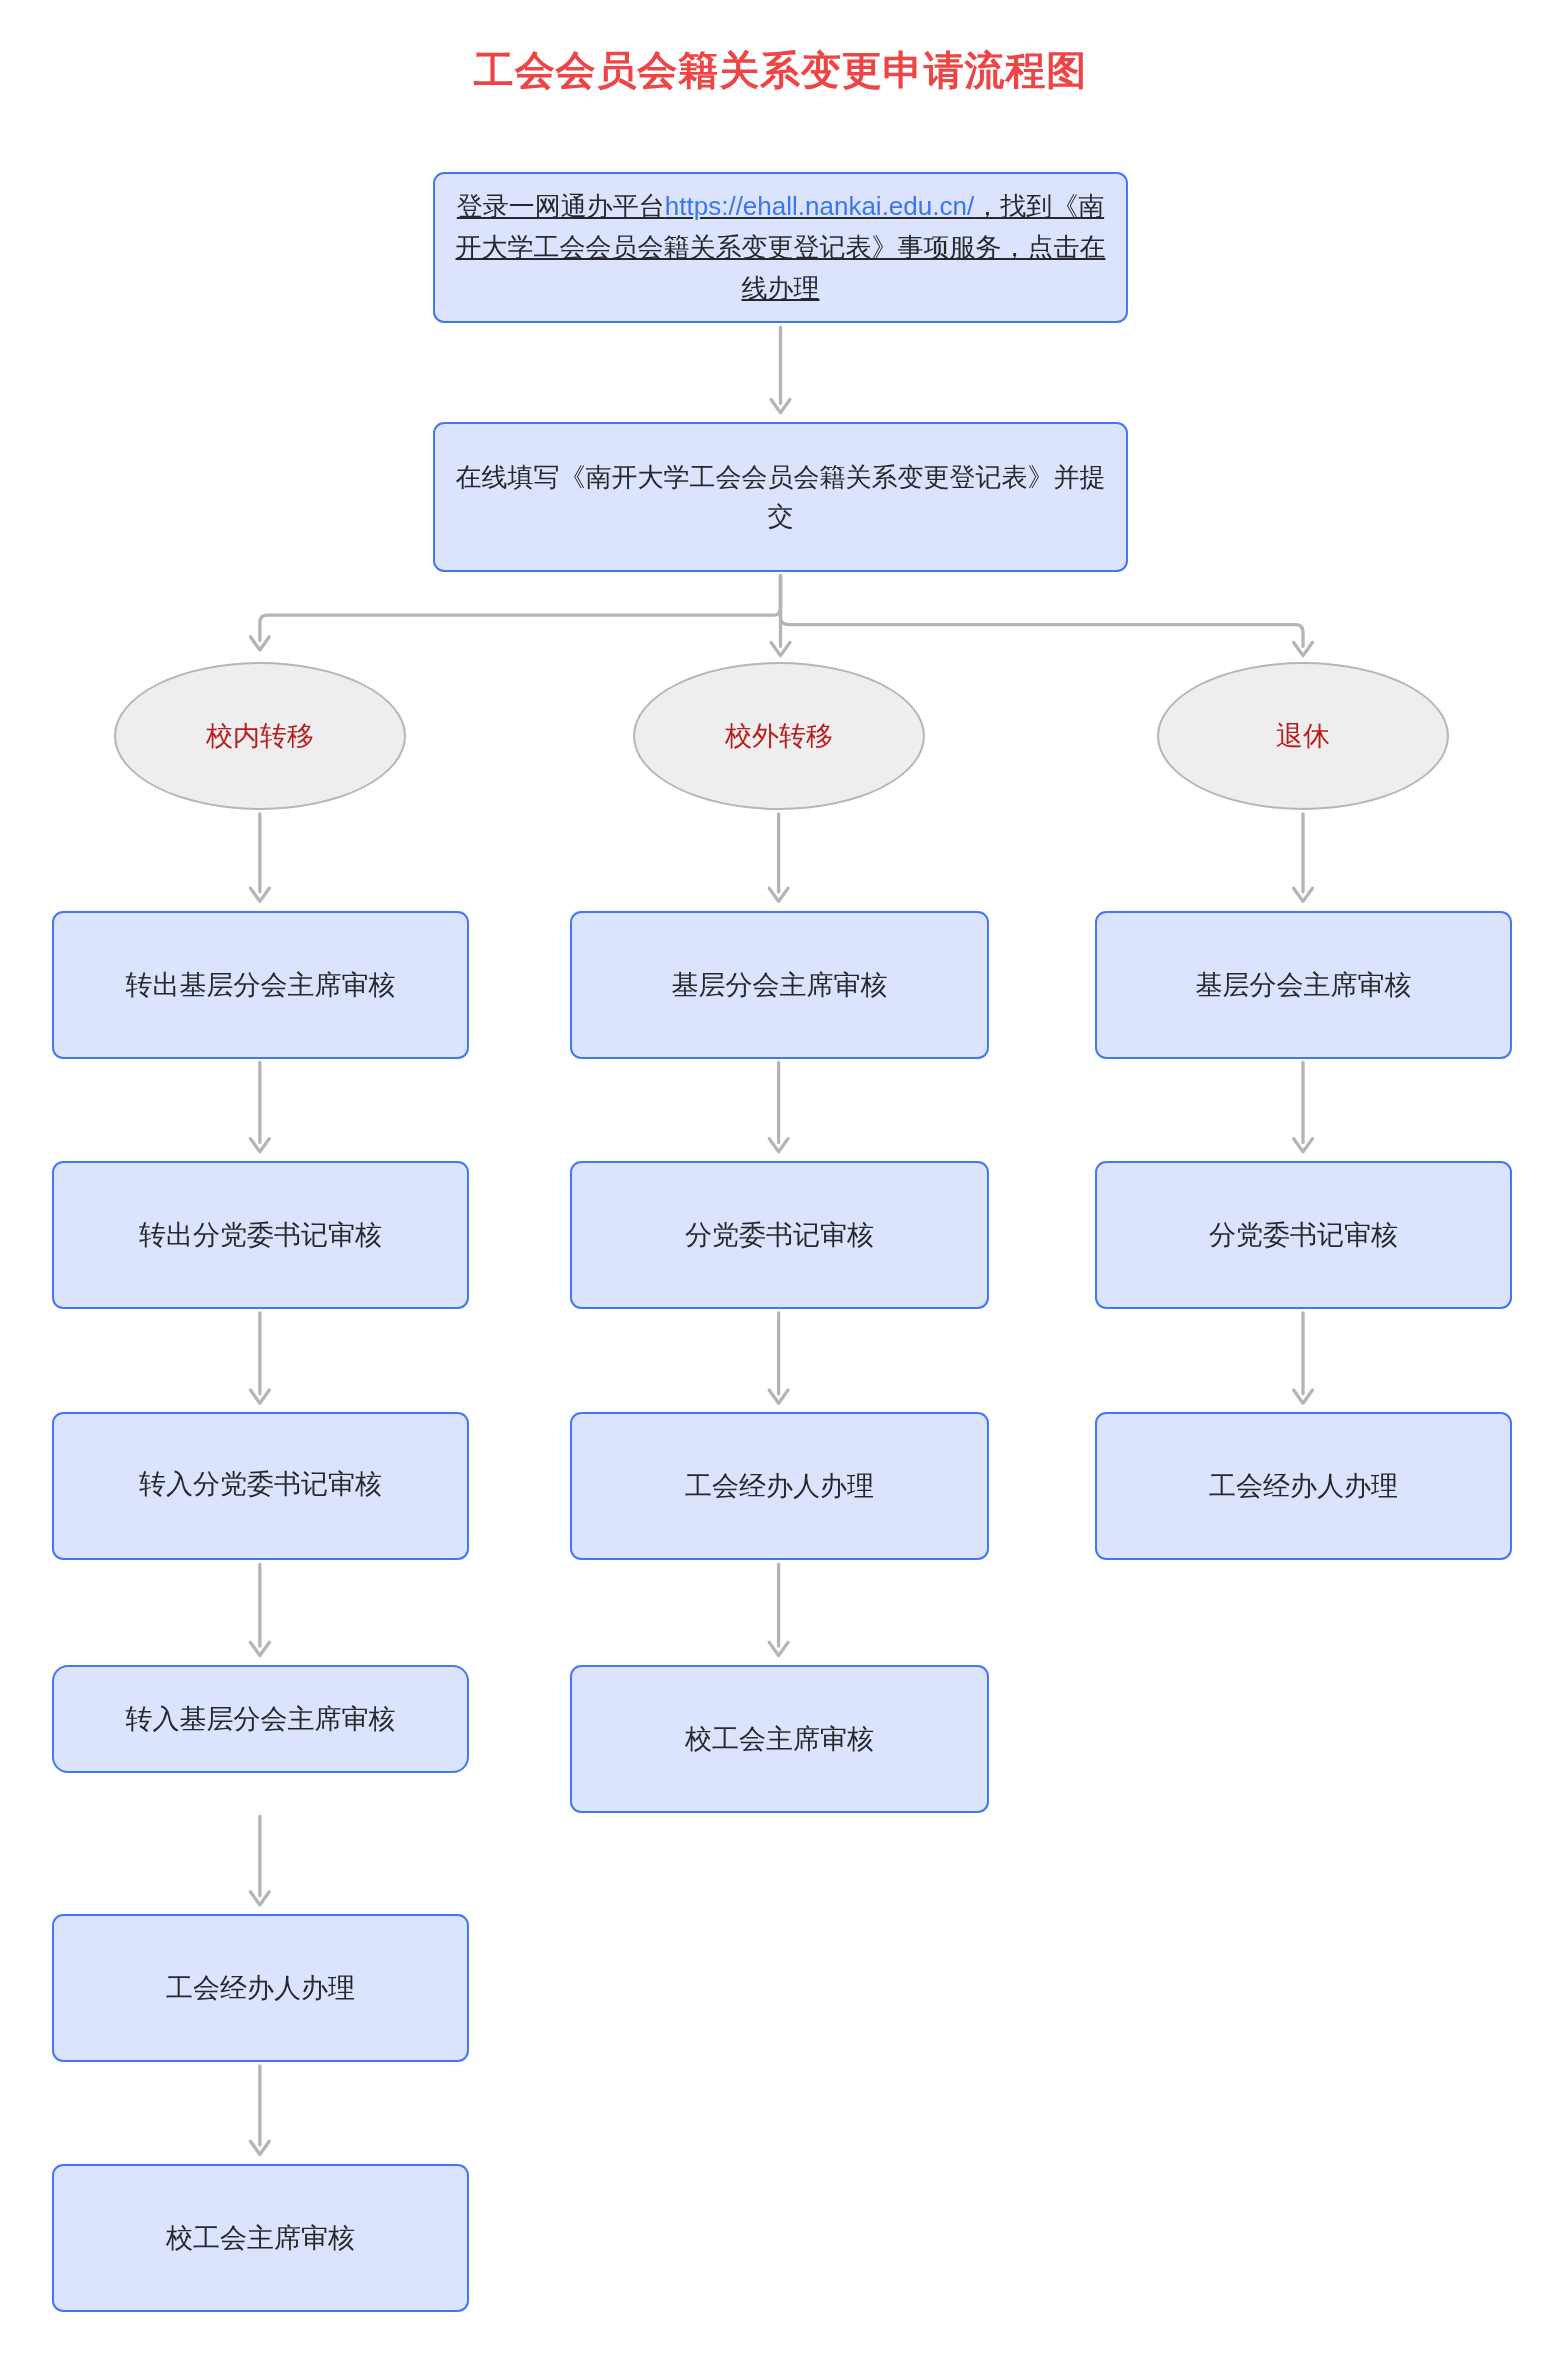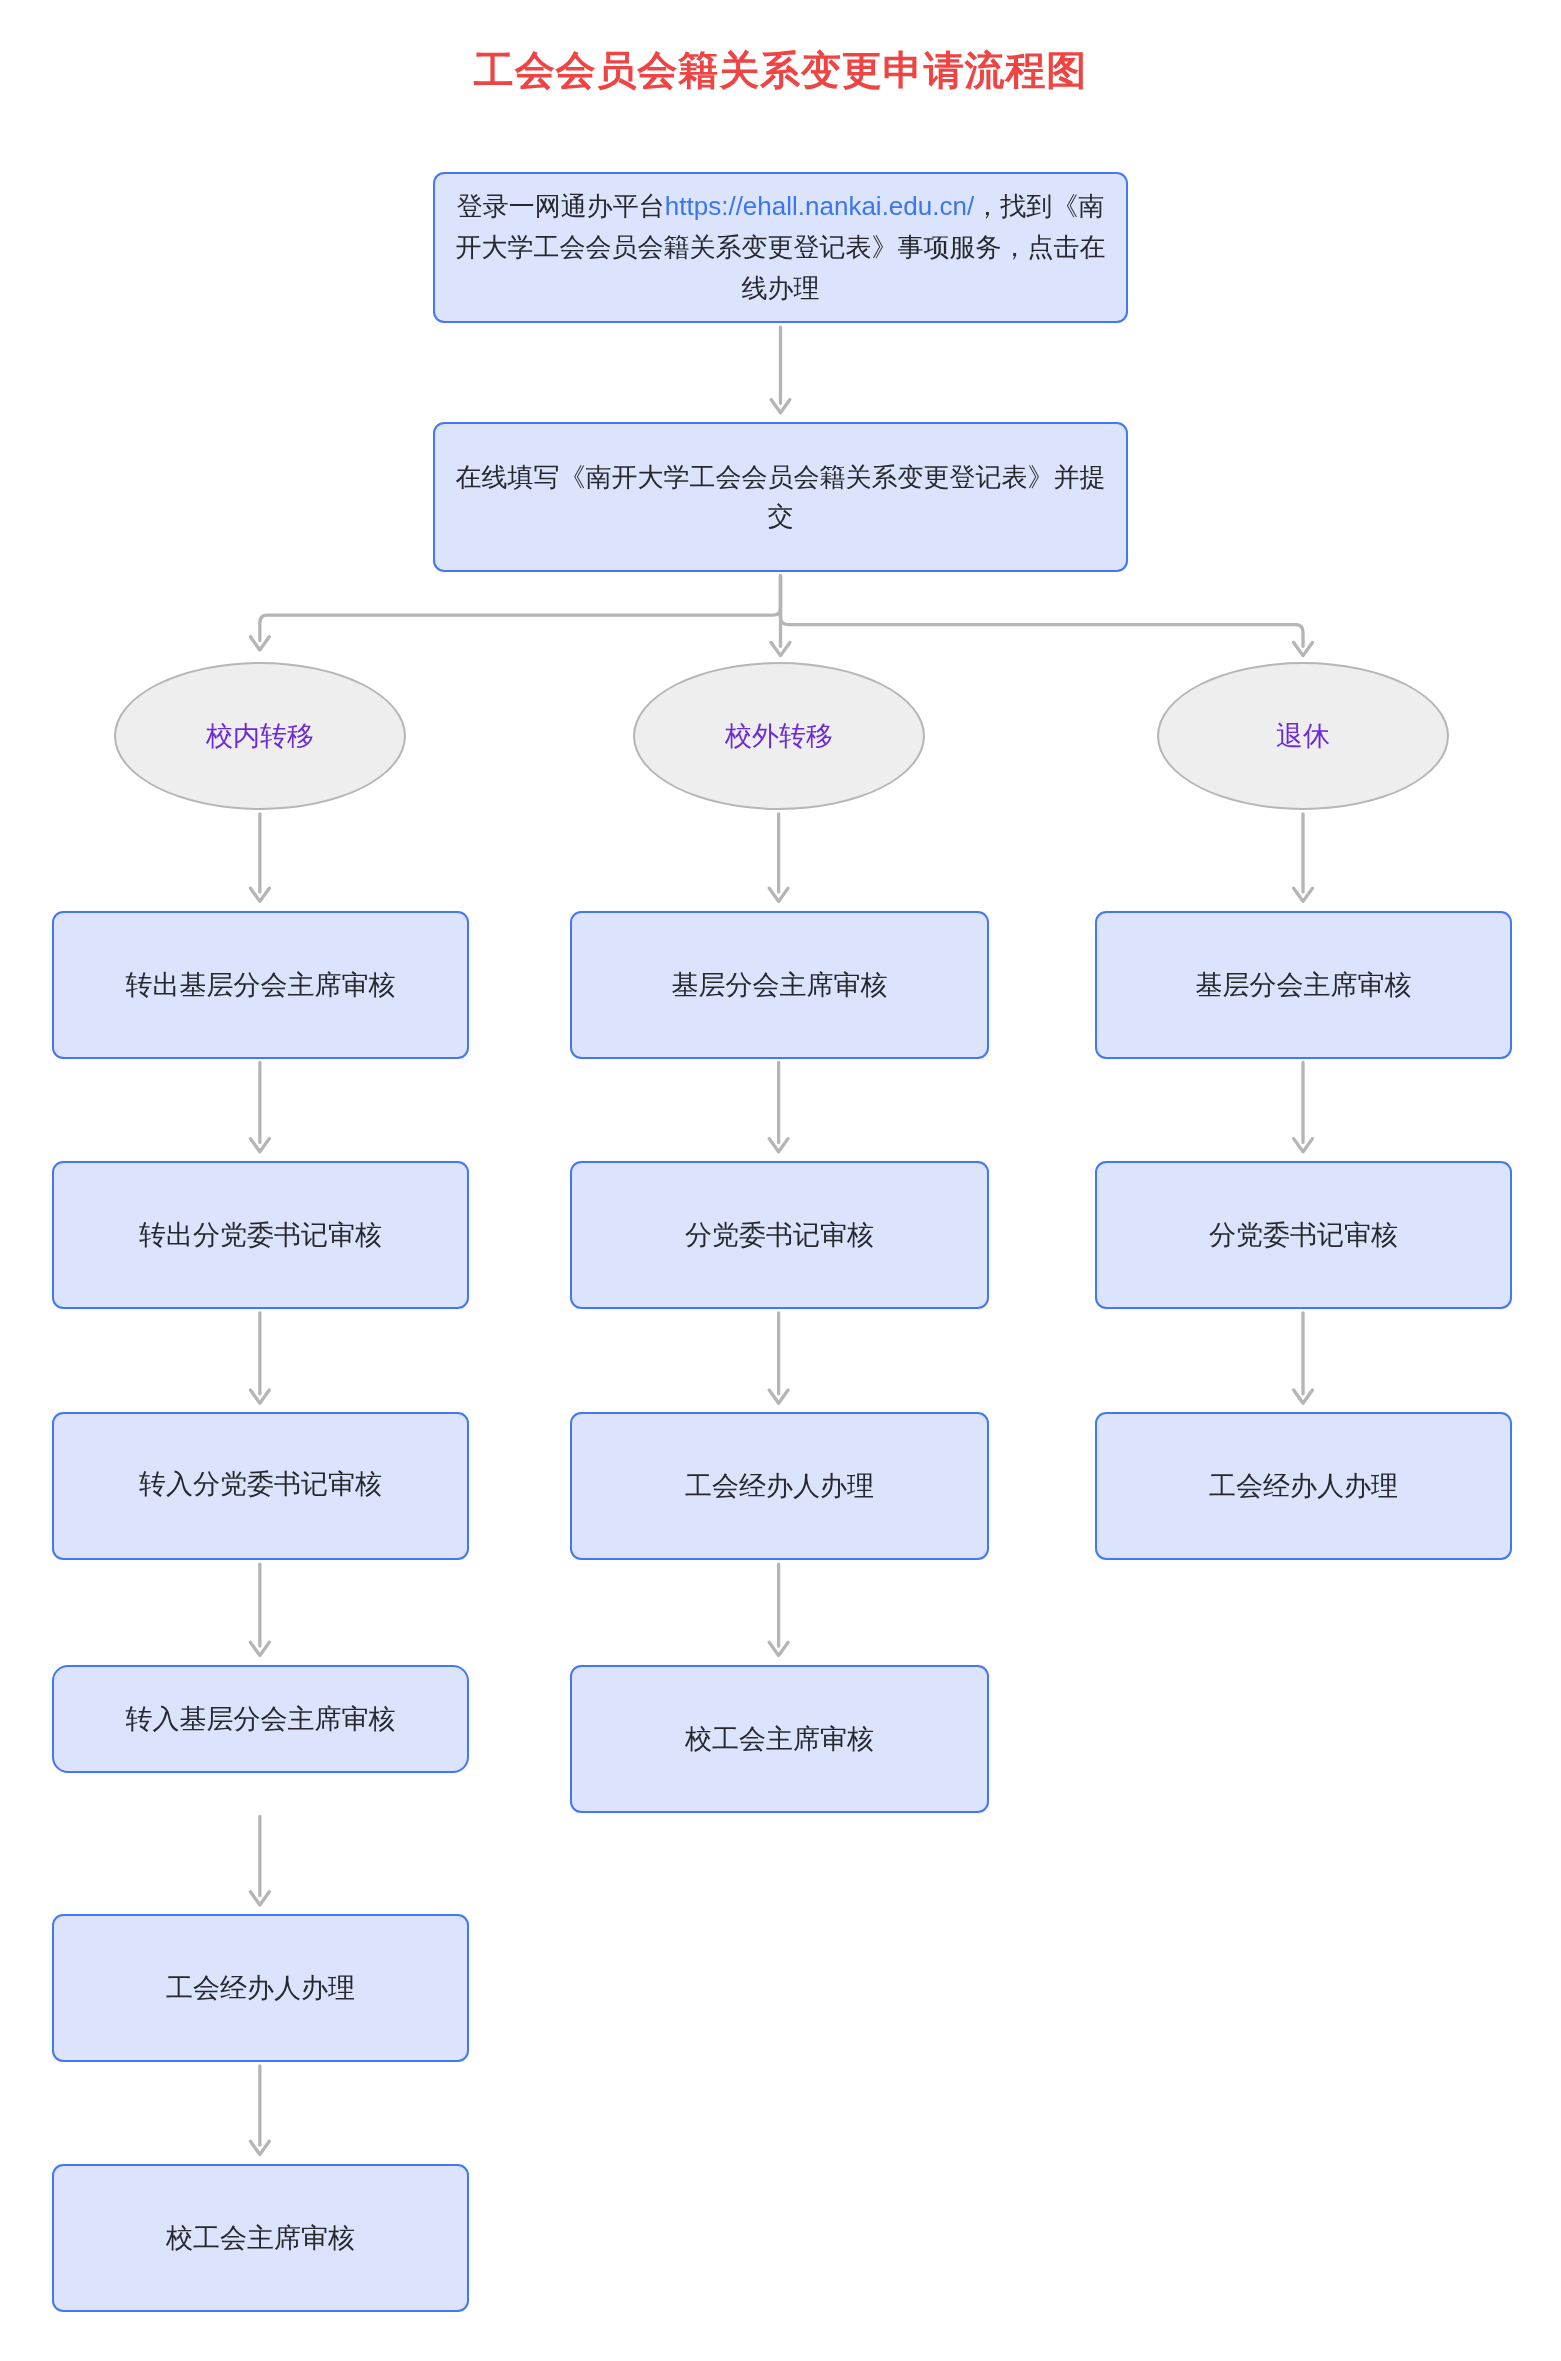--- a/index.html
+++ b/index.html
@@ -19,27 +19,27 @@
     stroke-linecap:round; stroke-linejoin:round;
   }
   .node {
     position:absolute; box-sizing:border-box;
     display:flex; align-items:center; justify-content:center;
     text-align:center;
     background:#dbe4fc; border:2.8px solid #4477f3; border-radius:11.3px;
     color:#26282d; font-size:27px; line-height:1.5;
     padding:8px 15px;
   }
-  .node.start { font-size:26px; line-height:1.57; padding:0 13px; }
+  .node.start { font-size:26px; line-height:1.57; padding:0 13px;text-decoration:underline; }
   .ellipse {
     position:absolute; box-sizing:border-box;
     display:flex; align-items:center; justify-content:center;
     text-align:center;
     background:#eeeeef; border:2.8px solid #b5b5ba; border-radius:50%;
-    color:#6d28d9; font-size:27px;
+    color:#b91c1c; font-size:27px;
   }
   .link { color:#3b76f0; }
 </style>
 </head>
 <body>
 
 <div class="page">
 
   <div class="title">工会会员会籍关系变更申请流程图</div>
 

